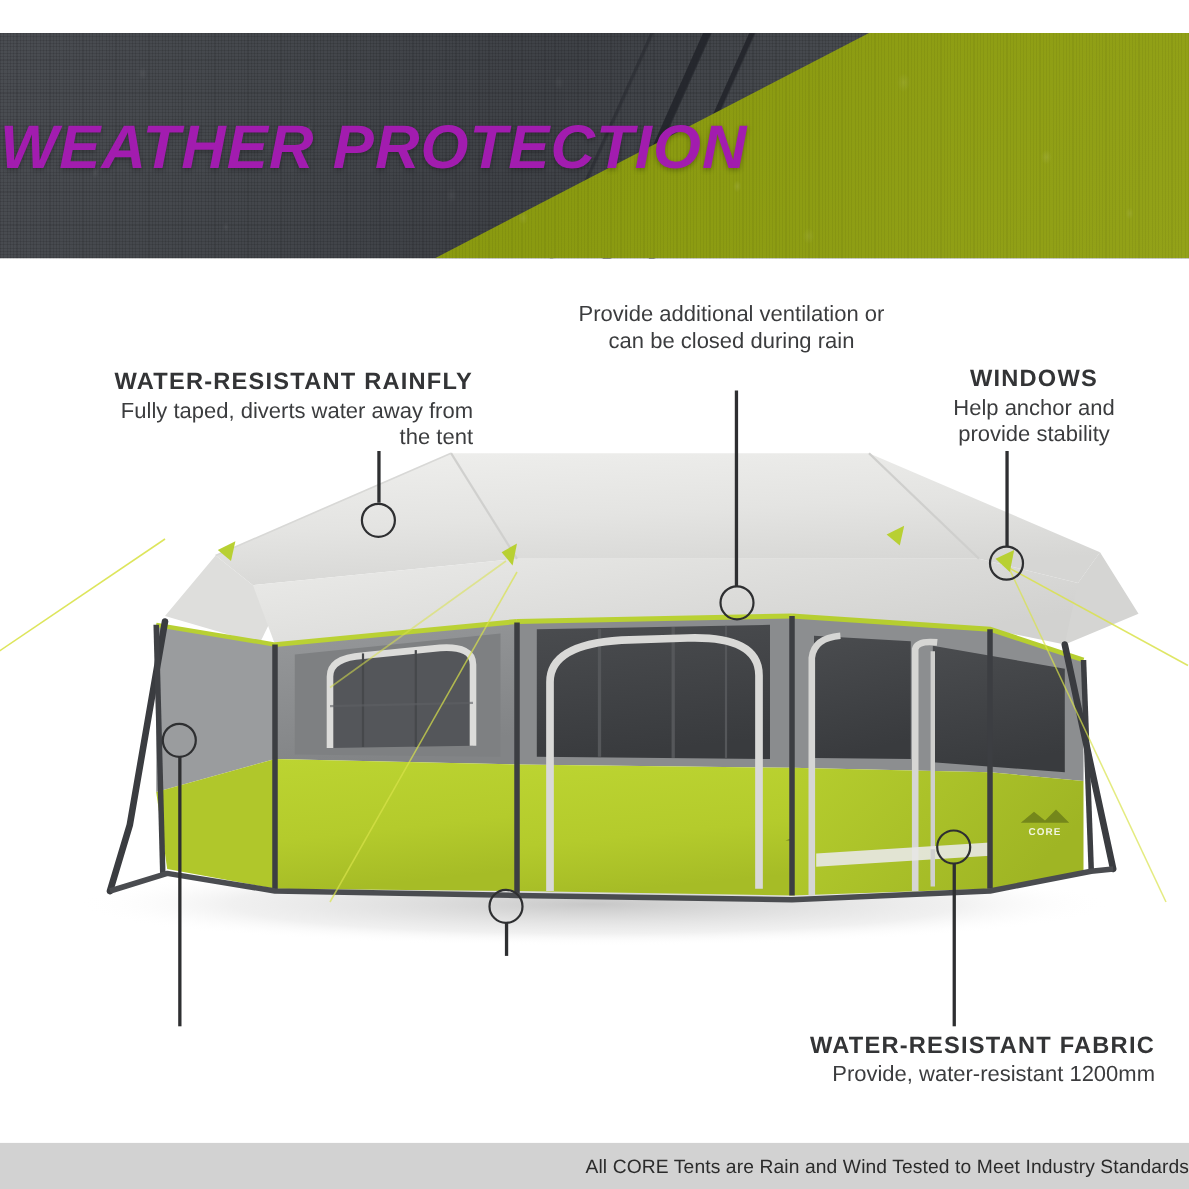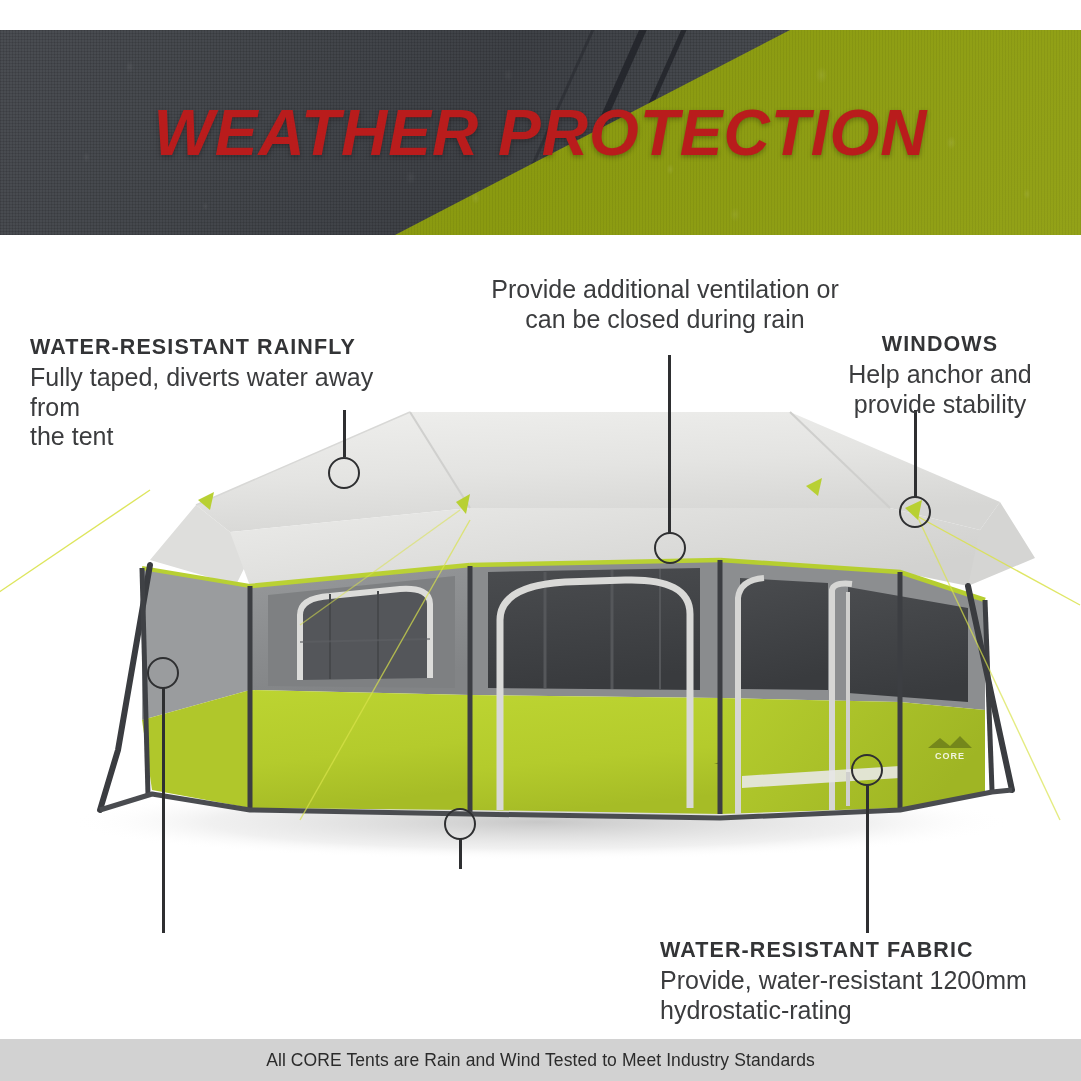--- a/index.html
+++ b/index.html
@@ -51,41 +51,40 @@
       radial-gradient(ellipse 7px 10px at 44% 82%, rgba(255,255,255,.085), transparent 62%),
       radial-gradient(ellipse 9px 12px at 68% 90%, rgba(255,255,255,.07), transparent 62%),
       radial-gradient(ellipse 6px 9px at 95% 80%, rgba(255,255,255,.08), transparent 62%),
       repeating-linear-gradient(90deg, rgba(0,0,0,.05) 0 1px, transparent 1px 3px),
       linear-gradient(120deg, #8e9d12 0%, #8a9a10 50%, #93a218 100%);
     clip-path: polygon(100% 0, 100% 100%, 395px 100%, 790px 0);
   }
   .banner-title{
     position:absolute; left:0; right:0; top:50%;
     transform:translateY(-50%);
-    text-align:center;
-    font-size:64px; font-weight:bold; font-style:italic;
+    font-size:56px; font-weight:bold; font-style:italic;
     letter-spacing:1px;
-    color:#b91c1c;
+    color:#a21caf;
     font-family:"Liberation Sans", sans-serif;
     text-shadow:0 2px 5px rgba(0,0,0,.28);
     white-space:nowrap;
   }
 
   
   .callout{ position:absolute; }
   .callout .c-title{
     font-weight:bold; font-size:21.5px; letter-spacing:1.1px;
     color:#333436; line-height:1.18; white-space:nowrap;
   }
   .callout .c-desc{
-    font-size:25px; color:#3b3c3e; line-height:1.18; margin-top:3px;
-  }
-  .c-left   { text-align:left; }
+    font-size:20px; color:#3b3c3e; line-height:1.18; margin-top:3px;
+  }
+  .c-left   { text-align:right; }
   .c-center { text-align:center; }
-  .c-right  { }
+  .c-right  { text-align:right; }
 
   #co-rainfly  { left:30px;  top:335px;  width:400px; }
   #co-windows  { left:455px; top:272px;  width:420px; }
   #co-guylines { left:830px; top:332px;  width:220px; }
   #co-multi    { left:38px;  top:938px;  width:400px; }
   #co-floor    { left:330px; top:872px;  width:420px; }
   #co-fabric   { left:660px; top:938px;  width:390px; }
 
   
   .leader{ position:absolute; background:#2e2f31; width:2.6px; }
@@ -96,21 +95,21 @@
   }
 
   
   #tent{ position:absolute; left:0; top:390px; width:1081px; height:470px; }
   #tent svg{ display:block; }
 
   
   .footer{
     position:absolute; left:0; bottom:0; width:1081px; height:42px;
     background:#d2d2d2;
-    display:flex; align-items:center; justify-content:center;
+    display:flex; align-items:center; justify-content:flex-end;
   }
   .footer-text{ font-size:17.5px; color:#2b2b2b; letter-spacing:.1px; }
 </style>
 </head>
 <body>
 
 <div id="stage">
 
   <div class="banner">
     <div class="banner-dark"></div>
@@ -287,21 +286,20 @@
       <div>provide stability</div>
     </div>
   </div>
 
 
 
   <div class="callout c-right" id="co-fabric">
     <div class="c-title">WATER-RESISTANT FABRIC</div>
     <div class="c-desc">
       <div>Provide, water-resistant 1200mm</div>
-      <div>hydrostatic-rating</div>
     </div>
   </div>
 
   <div class="footer">
     <div class="footer-text">All CORE Tents are Rain and Wind Tested to Meet Industry Standards</div>
   </div>
 
 </div>
 
 </body></html>

